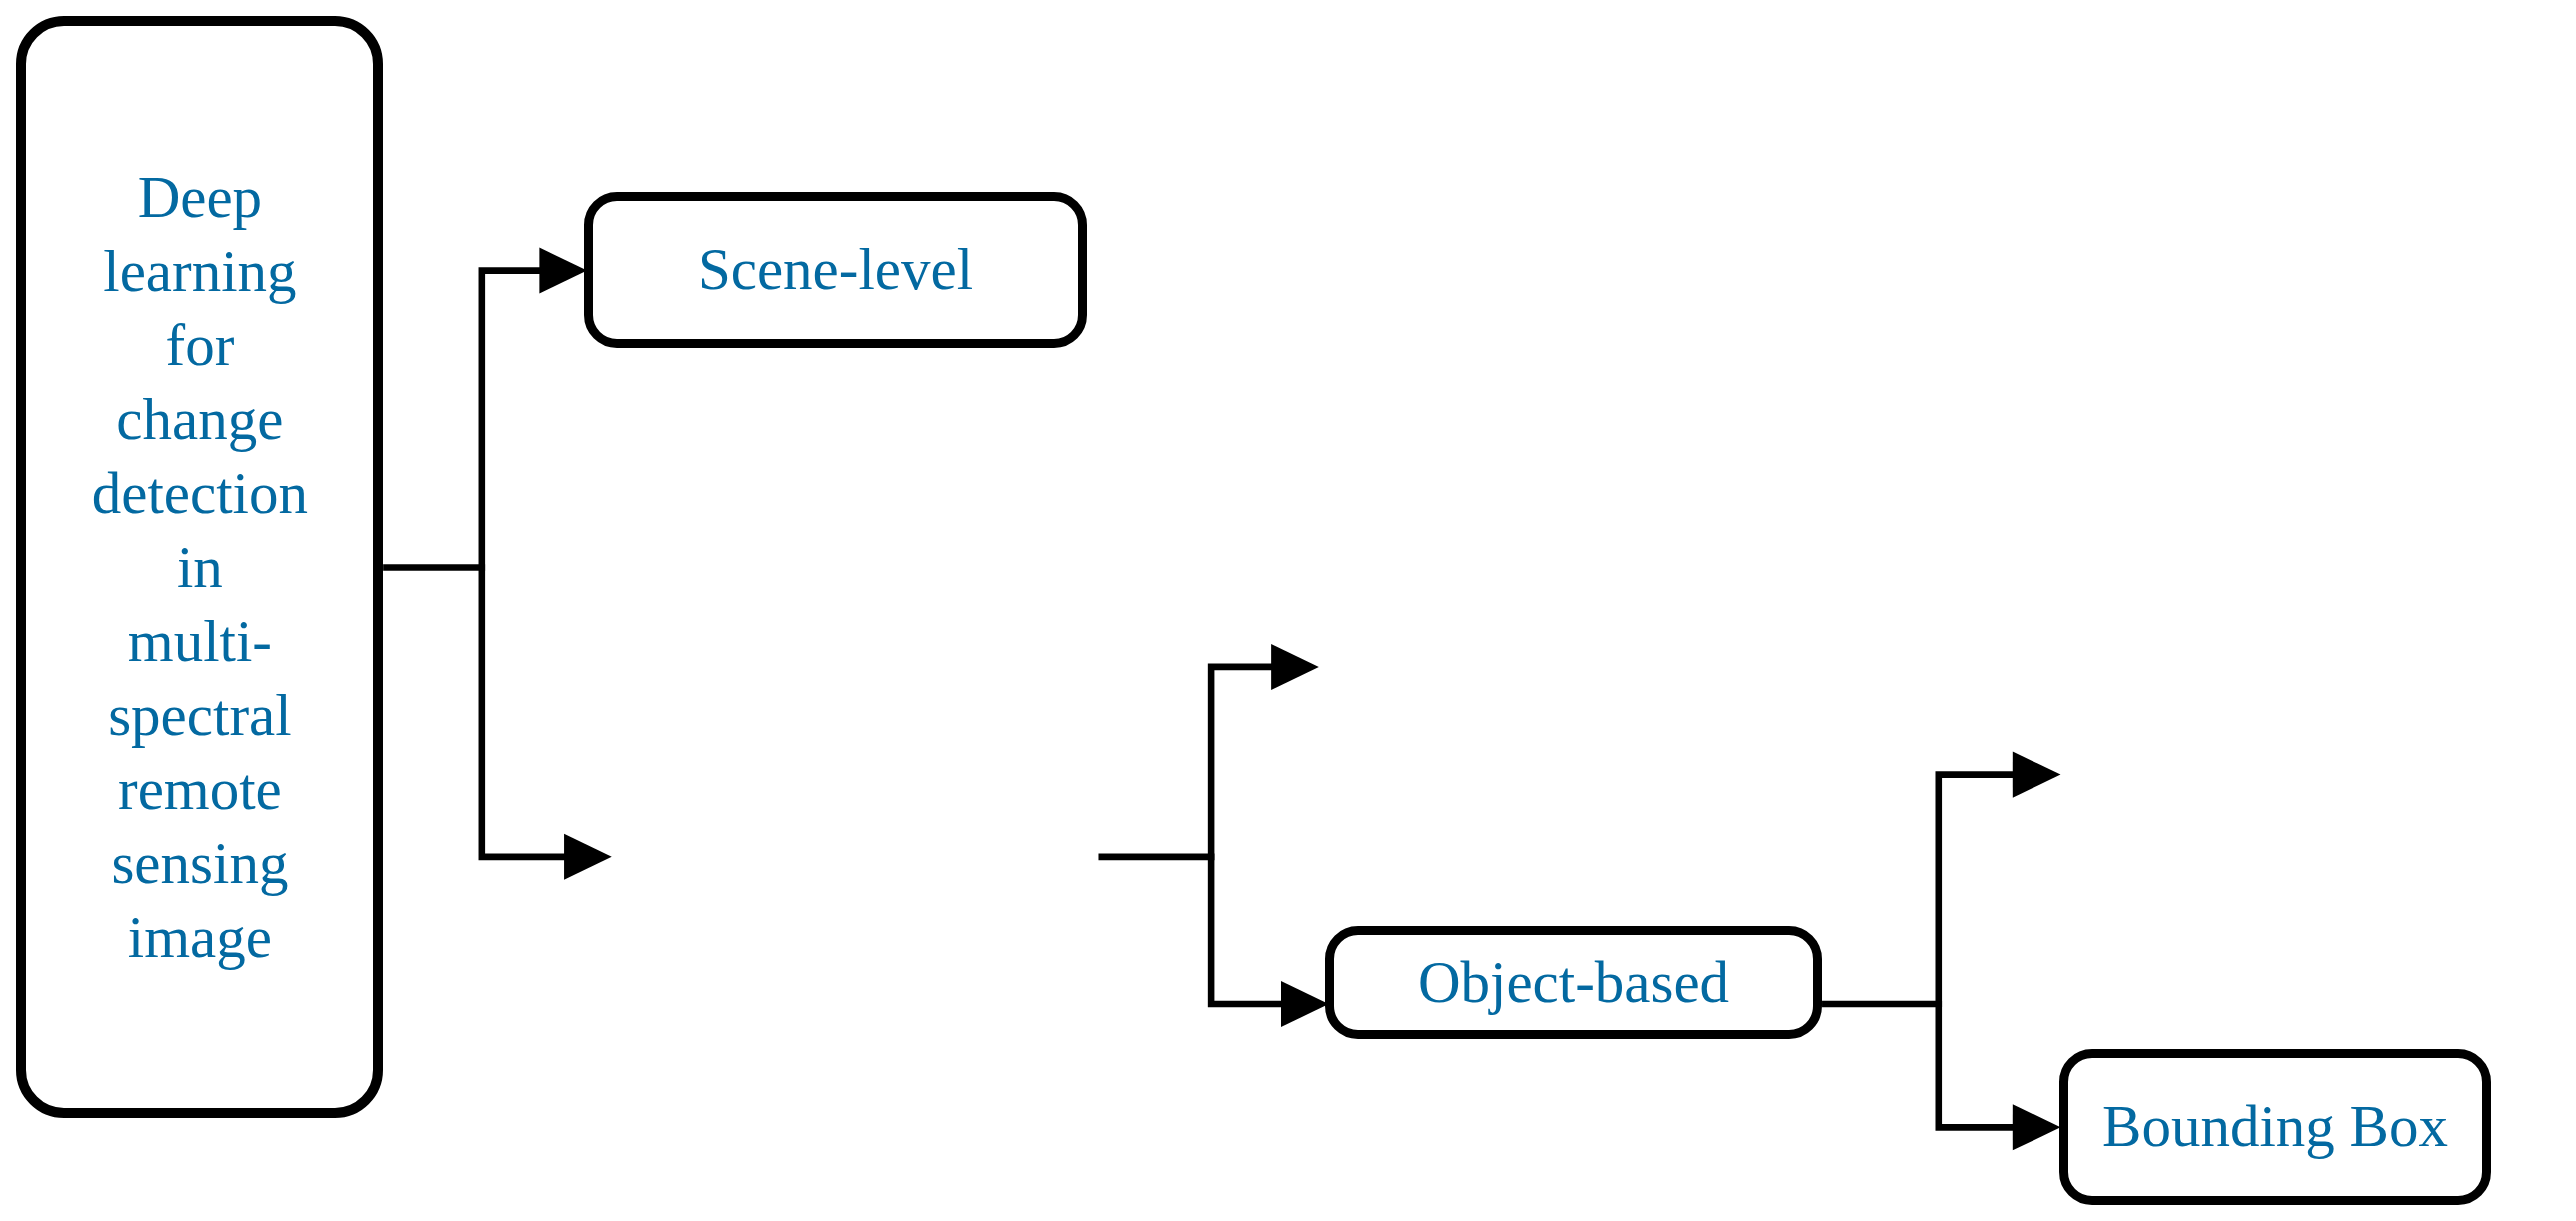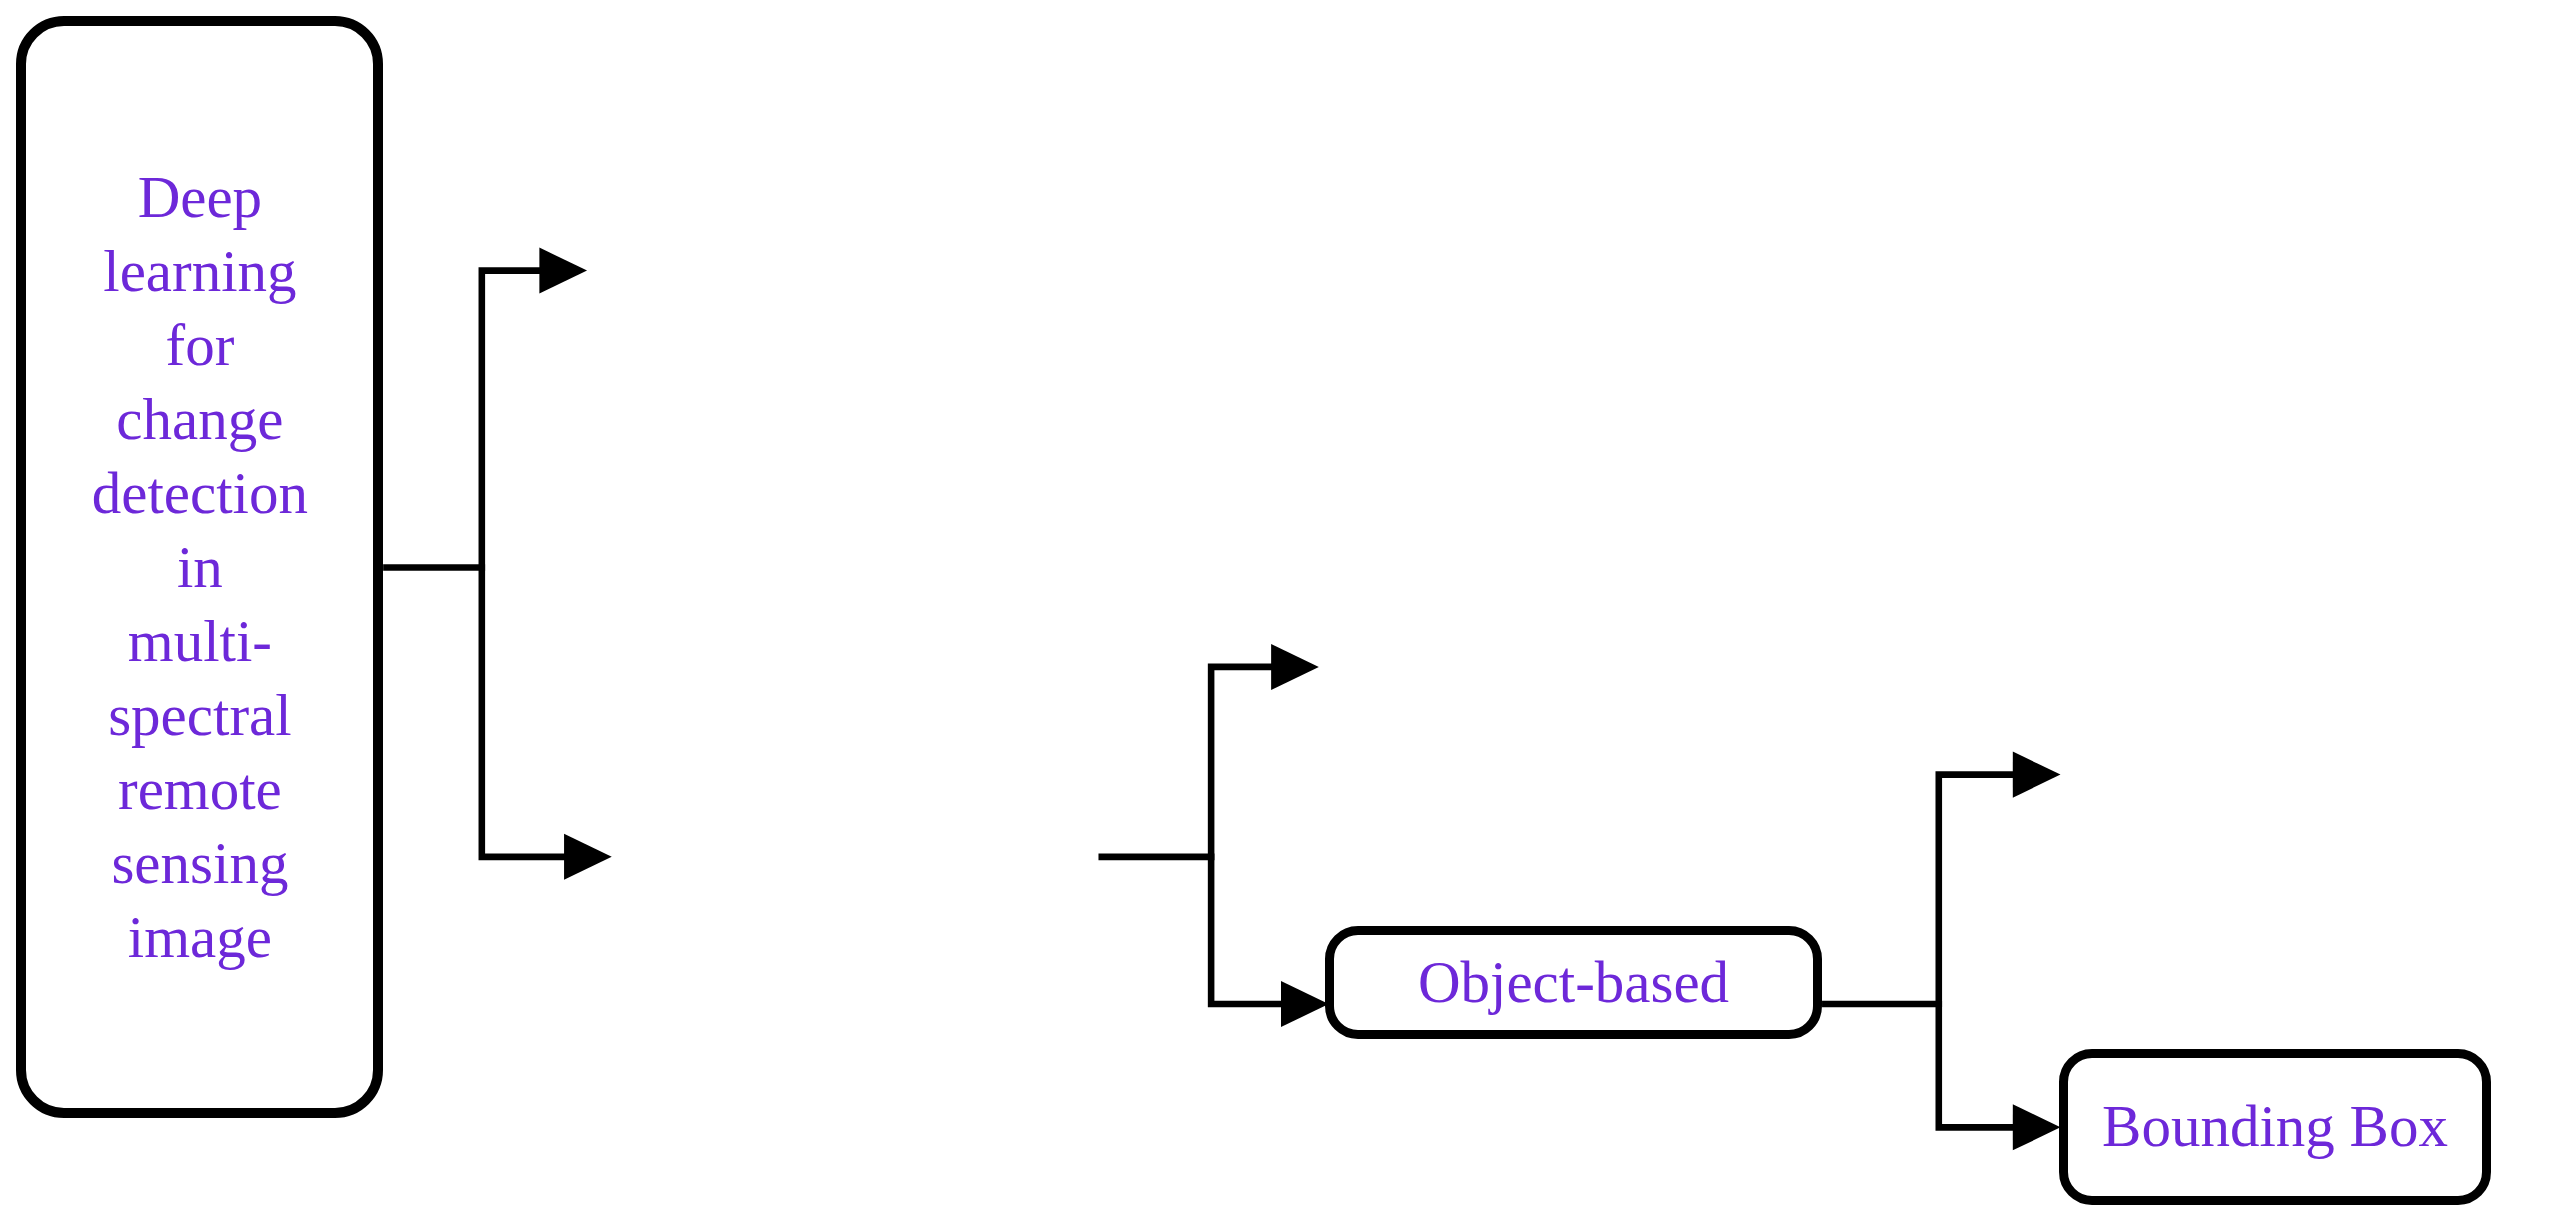--- a/index.html
+++ b/index.html
@@ -26,21 +26,21 @@
     position: absolute;
     box-sizing: border-box;
     background: #ffffff;
     border: 9px solid #000000;
     border-radius: 33px;
     display: flex;
     align-items: center;
     justify-content: center;
     text-align: center;
     font-size: 59px;
-    color: #6d28d9;
+    color: #0369a1;
     line-height: 1.25;
   }
   #node-root {
     left: 16.4px;
     top: 16.4px;
     width: 367px;
     height: 1102px;
     border-width: 10.7px;
     border-radius: 48px;
     white-space: pre-line;
@@ -92,20 +92,21 @@
 for
 change
 detection
 in
 multi-
 spectral
 remote
 sensing
 image</div>
 
+  <div class="node" id="node-scene">Scene-level</div>
 
 
 
   <div class="node" id="node-object">Object-based</div>
 
 
   <div class="node" id="node-bbox">Bounding Box</div>
 
 </div>
 

